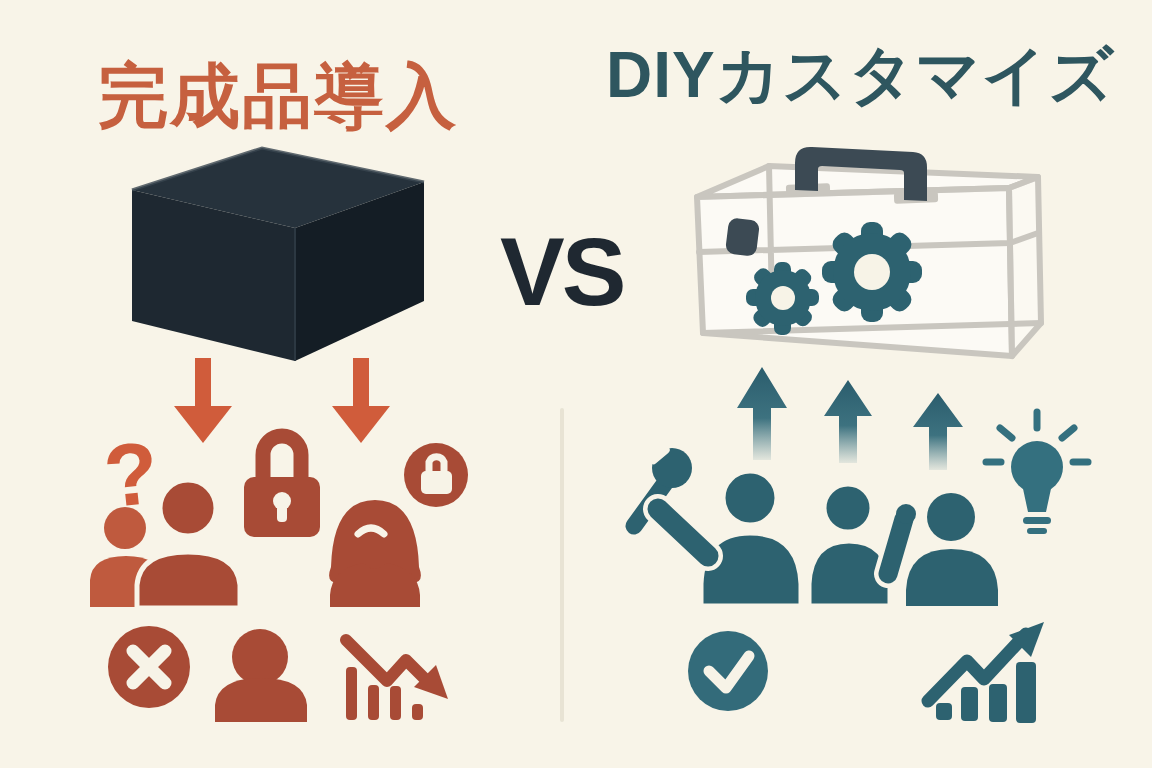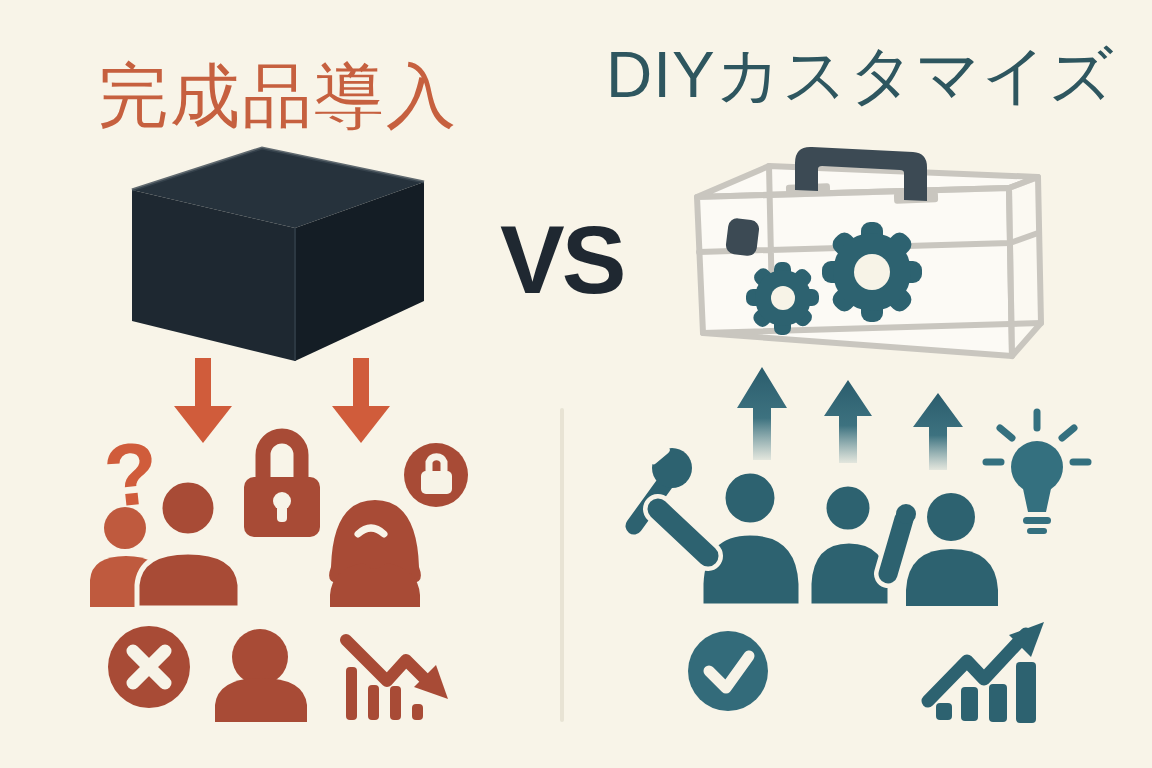--- a/index.html
+++ b/index.html
@@ -1,24 +1,24 @@
 <!DOCTYPE html>
 <html style="--bg: #f8f4e8; --left-title: #c6603f; --left-arrow: #d05c3b; --brick: #a84b36; --right-title: #2e565f; --teal: #2d6270; --vs: #1f2831; --box-top: #26323c; --box-front: #1e2831; --box-side: #141d25; --toolbox-line: #c9c6bf; --handle: #3c4a54; --divider: #e8e3d4; --bulb: #34707f; --check-circle: #336b7a; --cream: #f7f3e7;"><head>
 <meta charset="utf-8">
 <style>
   html,body{margin:0;padding:0;background:#f8f4e8;}
   .stage{
     position:relative;width:1152px;height:768px;overflow:hidden;
     background:var(--bg,#f8f4e8);
     font-family:"Liberation Sans","DejaVu Sans",sans-serif;
   }
-  .title{position:absolute;font-weight:400;white-space:nowrap;text-align:center;}
+  .title{position:absolute;font-weight:700;white-space:nowrap;text-align:center;}
   .left-title{left:98px;top:50px;font-size:70px;letter-spacing:2px;color:var(--left-title,#c6603f);}
   .right-title{left:606px;top:32px;font-size:64px;letter-spacing:1px;color:var(--right-title,#2e565f);}
-  .vs{position:absolute;left:500px;top:204px;font-size:97px;font-weight:900;letter-spacing:-3px;color:var(--vs,#1f2831);}
+  .vs{position:absolute;left:500px;top:216px;font-size:97px;font-weight:900;letter-spacing:-3px;color:var(--vs,#1f2831);}
   svg.art{position:absolute;left:0;top:0;}
   .brick{fill:var(--brick,#a84b36);}
   .teal{fill:var(--teal,#2d6270);}
   .stroke-brick{stroke:var(--brick,#a84b36);fill:none;stroke-linecap:round;stroke-linejoin:round;}
   .stroke-teal{stroke:var(--teal,#2d6270);fill:none;stroke-linecap:round;stroke-linejoin:round;}
   .halo{stroke:var(--bg,#f8f4e8);fill:none;stroke-linecap:round;}
   .boxline{stroke:var(--toolbox-line,#c9c6bf);stroke-width:6;stroke-linejoin:round;stroke-linecap:round;}
 </style>
 </head>
 <body>

